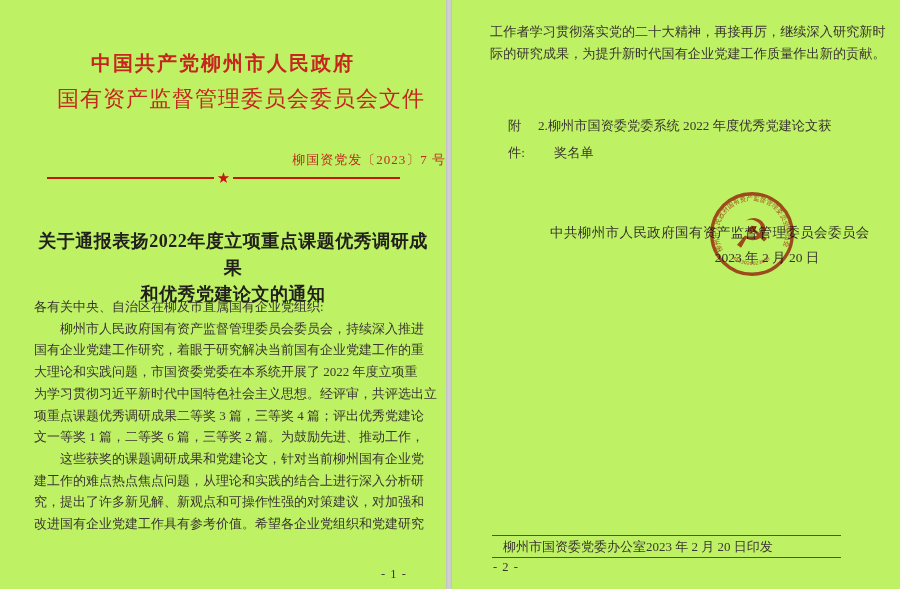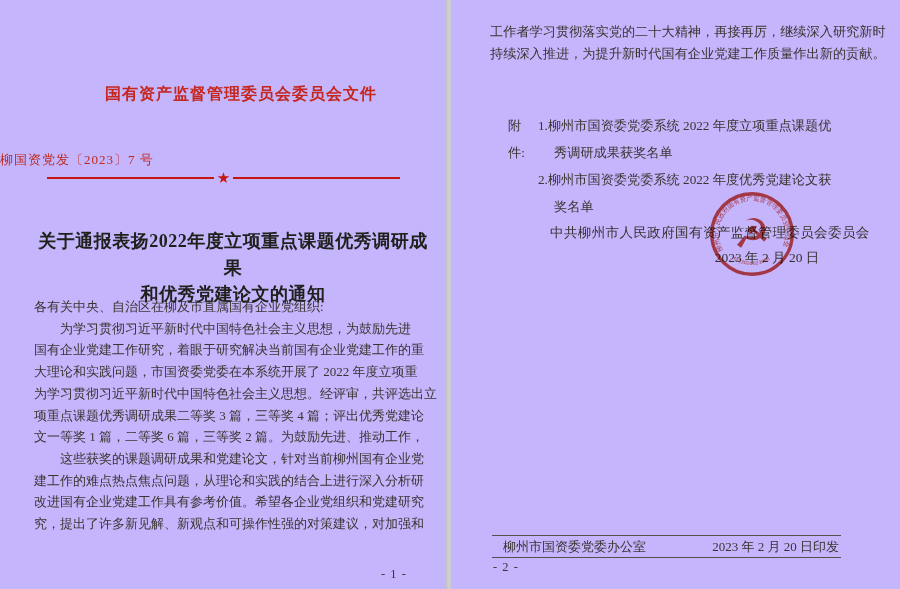--- a/index.html
+++ b/index.html
@@ -1,30 +1,30 @@
 <!DOCTYPE html>
 <html><head>
 <meta charset="utf-8">
 <style>
   html,body{margin:0;padding:0;}
   body{
     width:900px;height:589px;position:relative;overflow:hidden;
     background:#cfcfcf;
     font-family:"Liberation Serif","DejaVu Serif",serif;
   }
-  .page{position:absolute;top:0;height:589px;background:#c4b5fd;box-shadow:0 0 2px rgba(0,0,0,.18);}
+  .page{position:absolute;top:0;height:589px;background:#bef264;box-shadow:0 0 2px rgba(0,0,0,.18);}
   .page-left{left:0;width:446px;}
   .page-right{left:452px;width:448px;}
 
   
   .org-line1{position:absolute;top:50px;left:0;right:0;text-align:center;
     color:#c5261d;font-weight:700;font-size:20px;letter-spacing:2px;}
   .org-line2{position:absolute;top:84px;left:0;right:0;text-align:center;
-    color:#c5261d;font-weight:700;font-size:16px;letter-spacing:1px;padding-left:36px;}
-  .doc-number{position:absolute;top:151px;left:0;right:0;text-align:left;
+    color:#c5261d;font-weight:400;font-size:22px;letter-spacing:1px;padding-left:36px;}
+  .doc-number{position:absolute;top:151px;left:0;right:0;text-align:right;
     color:#bf2a1e;font-size:13px;letter-spacing:1px;}
   .red-rule{position:absolute;top:169px;left:47px;width:353px;height:18px;
     display:flex;align-items:center;}
   .red-rule .seg{flex:1;height:2.5px;background:#c6170e;}
   .red-rule .star{color:#c6170e;font-size:15px;line-height:15px;margin:0 3px;
     font-family:"DejaVu Sans",sans-serif;}
   .doc-title{position:absolute;top:228px;left:36px;right:16px;text-align:center;
     color:#22201d;font-weight:700;font-size:18px;line-height:26.5px;letter-spacing:0.5px;}
   .body-block{position:absolute;top:296px;left:34px;width:371px;
     color:#3a3530;font-size:13px;line-height:21.7px;}
@@ -43,68 +43,68 @@
   .attach-items{flex:1;}
   .attach-item{padding-left:16px;text-indent:-16px;}
   .signer{position:absolute;top:224px;left:98px;width:320px;
     color:#37322d;font-size:13.5px;letter-spacing:0.4px;}
   .sign-date{position:absolute;top:249px;left:240px;width:150px;text-align:center;
     color:#37322d;font-size:13.5px;}
   .seal{position:absolute;top:190px;left:256px;width:88px;height:88px;
     mix-blend-mode:multiply;opacity:0.9;}
   .footer-rule{position:absolute;top:535px;left:40px;width:349px;height:21px;
     border-top:1.5px solid #55504a;border-bottom:1.5px solid #55504a;
-    display:flex;align-items:center;justify-content:space-between;
+    display:flex;align-items:center;
     color:#3a3530;font-size:13px;}
   .footer-left{margin-left:11px;}
   .footer-right{margin-right:2px;}
   .pgnum-2{position:absolute;top:560px;left:41px;color:#3a3530;
     font-size:12.5px;letter-spacing:1px;}
 </style>
 </head>
 <body>
 
 <div class="page page-left">
+  <div class="org-line1">中国共产党柳州市人民政府</div>
   <div class="org-line2">国有资产监督管理委员会委员会文件</div>
   <div class="doc-number">柳国资党发〔2023〕7 号</div>
   <div class="red-rule">
     <span class="seg"></span>
     <span class="star">★</span>
     <span class="seg"></span>
   </div>
   <div class="doc-title">
     <div>关于通报表扬2022年度立项重点课题优秀调研成果</div>
     <div>和优秀党建论文的通知</div>
   </div>
   <div class="body-block">
     <div class="ln plain">各有关中央、自治区在柳及市直属国有企业党组织:</div>
-    <div class="ln ind">为学习贯彻习近平新时代中国特色社会主义思想，为鼓励先进</div>
+    <div class="ln ind">柳州市人民政府国有资产监督管理委员会委员会，持续深入推进</div>
     <div class="ln">国有企业党建工作研究，着眼于研究解决当前国有企业党建工作的重</div>
     <div class="ln">大理论和实践问题，市国资委党委在本系统开展了 2022 年度立项重</div>
     <div class="ln">为学习贯彻习近平新时代中国特色社会主义思想。经评审，共评选出立</div>
     <div class="ln">项重点课题优秀调研成果二等奖 3 篇，三等奖 4 篇；评出优秀党建论</div>
     <div class="ln">文一等奖 1 篇，二等奖 6 篇，三等奖 2 篇。为鼓励先进、推动工作，</div>
     <div class="ln ind">这些获奖的课题调研成果和党建论文，针对当前柳州国有企业党</div>
     <div class="ln">建工作的难点热点焦点问题，从理论和实践的结合上进行深入分析研</div>
+    <div class="ln">究，提出了许多新见解、新观点和可操作性强的对策建议，对加强和</div>
     <div class="ln">改进国有企业党建工作具有参考价值。希望各企业党组织和党建研究</div>
-    <div class="ln">究，提出了许多新见解、新观点和可操作性强的对策建议，对加强和</div>
   </div>
   <div class="pgnum-1">- 1 -</div>
 </div>
 
 <div class="page page-right">
   <div class="body-block-r">
     <div class="ln">工作者学习贯彻落实党的二十大精神，再接再厉，继续深入研究新时</div>
-    <div class="ln">持续深入推进，为提升新时代国有企业党建工作质量作出新的贡献。</div>
+    <div class="ln">际的研究成果，为提升新时代国有企业党建工作质量作出新的贡献。</div>
   </div>
 
   <div class="attach">
     <div class="attach-label">附件:</div>
     <div class="attach-items">
-      <div class="attach-item">1.柳州市国资委党委系统 2022 年度立项重点课题优秀调研成果获奖名单</div>
       <div class="attach-item">2.柳州市国资委党委系统 2022 年度优秀党建论文获奖名单</div>
     </div>
   </div>
 
   <div class="signer">中共柳州市人民政府国有资产监督管理委员会委员会</div>
   <div class="sign-date">2023 年 2 月 20 日</div>
 
   <svg class="seal" viewBox="0 0 90 90" aria-hidden="true">
     <circle cx="45" cy="45" r="41.2" fill="none" stroke="#cf3b31" stroke-width="3.4"></circle>
     <defs>

